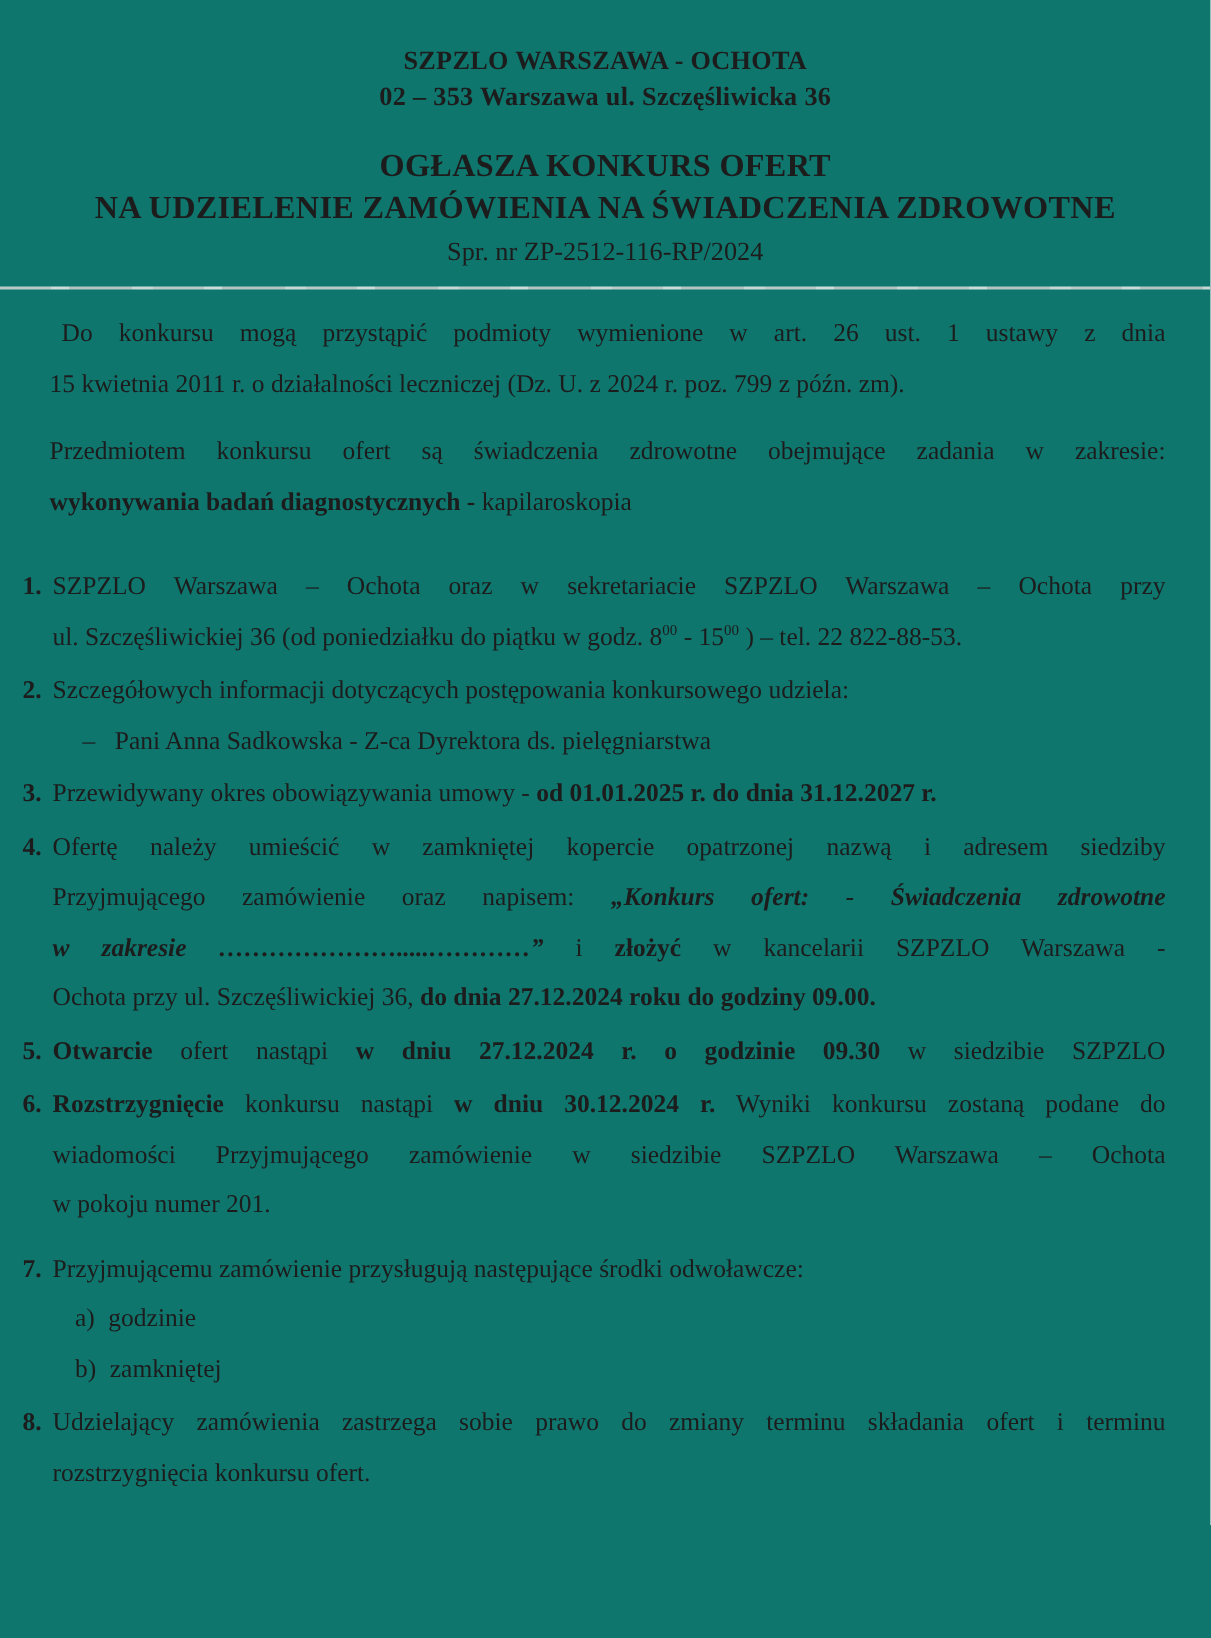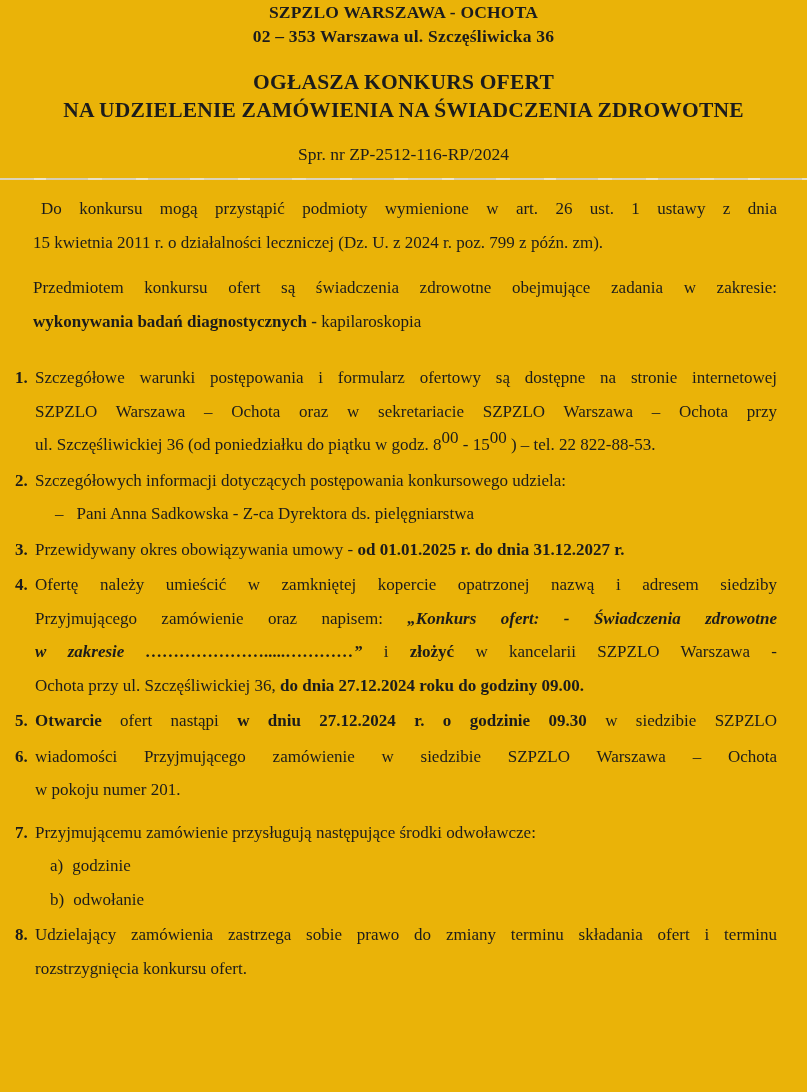--- a/index.html
+++ b/index.html
@@ -2,63 +2,64 @@
 <html lang="pl"><head>
 <meta charset="utf-8">
 <style>
   * { margin: 0; padding: 0; box-sizing: border-box; }
   html, body { background: #ffffff; }
   .page {
     position: relative;
     width: 807px;
     height: 1092px;
     margin: 0 auto;
-    background: #eab308;
+    background: #0f766e;
     color: #1c1c1c;
     font-family: "Liberation Serif", "DejaVu Serif", serif;
     font-size: 17px;
     overflow: hidden;
+    padding-top: 28px;
   }
   
   .doc-header { text-align: center; }
   .org-line {
     font-weight: bold;
     font-size: 17.5px;
     line-height: 24px;
     letter-spacing: 0.2px;
   }
   .title-block { margin-top: 20px; text-align: center; }
   .title-line {
     font-weight: bold;
     font-size: 21.5px;
     line-height: 28px;
     letter-spacing: 0.2px;
   }
   .case-number {
     font-size: 17.5px;
     line-height: 23px;
-    margin-top: 19px;
+    margin-top: 4px;
   }
   .header-divider {
     height: 2px;
     margin-top: 12px;
     background: repeating-linear-gradient(90deg,
       #d9d9d9 0px, #d9d9d9 34px,
       #eeeeee 34px, #eeeeee 46px,
       #d2d2d2 46px, #d2d2d2 88px,
       #e9e9e9 88px, #e9e9e9 102px);
     opacity: 0.85;
   }
   
   .tline { line-height: 33.5px; white-space: normal; }
   .tline.stretch { text-align: justify; text-align-last: justify; }
   .b { font-weight: bold; }
   .i { font-style: italic; font-family: Liberation Serif, serif; }
   .u { }
-  sup { font-size: 17px; vertical-align: super; line-height: 0; }
+  sup { font-size: 10px; vertical-align: super; line-height: 0; }
 
   .intro { padding: 0 30px 0 33px; }
   .intro-p1 { margin-top: 12px; }
   .intro-p1 .tline:first-child { text-indent: 8px; }
   .intro-p2 { margin-top: 12px; }
 
   
   .offers-list { margin-top: 23px; padding: 0 30px 0 15px; }
   .list-item { position: relative; padding-left: 20px; margin-bottom: 2px; }
   .list-item.gap-before { margin-top: 9px; }
@@ -100,21 +101,20 @@
         <div class="tline stretch"><span>Przedmiotem konkursu ofert są świadczenia zdrowotne obejmujące zadania w zakresie:</span></div>
         <div class="tline"><span class="b">wykonywania badań diagnostycznych -</span><span> kapilaroskopia</span></div>
       </div>
   </div>
 
   <div class="offers-list">
 
     <div class="list-item">
       <span class="item-number">1.</span>
       <div>
-          <div class="tline stretch"><span>Szczegółowe warunki postępowania i formularz ofertowy są dostępne na stronie internetowej</span></div>
           <div class="tline stretch"><span>SZPZLO Warszawa – Ochota oraz w sekretariacie SZPZLO Warszawa – Ochota przy</span></div>
           <div class="tline"><span>ul. Szczęśliwickiej 36 (od poniedziałku do piątku w godz. 8</span><sup>00</sup><span> - 15</span><sup>00</sup><span> ) – tel. 22 822-88-53.</span></div>
         </div>
     </div>
 
     <div class="list-item">
       <span class="item-number">2.</span>
       <div>
           <div class="tline"><span>Szczegółowych informacji dotyczących postępowania konkursowego udziela:</span></div>
         </div>
@@ -143,35 +143,36 @@
     <div class="list-item">
       <span class="item-number">5.</span>
       <div>
           <div class="tline stretch"><span class="b">Otwarcie</span><span> ofert nastąpi </span><span class="b">w dniu 27.12.2024 r. o godzinie 09.30</span><span> w siedzibie SZPZLO</span></div>
         </div>
     </div>
 
     <div class="list-item">
       <span class="item-number">6.</span>
       <div>
+          <div class="tline stretch"><span class="b">Rozstrzygnięcie</span><span> konkursu nastąpi </span><span class="b">w dniu 30.12.2024 r.</span><span> Wyniki konkursu zostaną podane do</span></div>
           <div class="tline stretch"><span>wiadomości Przyjmującego zamówienie w siedzibie SZPZLO Warszawa – Ochota</span></div>
           <div class="tline"><span>w pokoju numer 201.</span></div>
         </div>
     </div>
 
     <div class="list-item gap-before">
       <span class="item-number">7.</span>
       <div>
           <div class="tline"><span>Przyjmującemu zamówienie przysługują następujące środki odwoławcze:</span></div>
         </div>
       <div class="sub-line sub-letter">
         <span class="sub-marker">a)</span><span>godzinie</span>
       </div>
       <div class="sub-line sub-letter">
-        <span class="sub-marker">b)</span><span>odwołanie</span>
+        <span class="sub-marker">b)</span><span>zamkniętej</span>
       </div>
     </div>
 
     <div class="list-item">
       <span class="item-number">8.</span>
       <div>
           <div class="tline stretch"><span>Udzielający zamówienia zastrzega sobie prawo do zmiany terminu składania ofert i terminu</span></div>
           <div class="tline"><span>rozstrzygnięcia konkursu ofert.</span></div>
         </div>
     </div>

